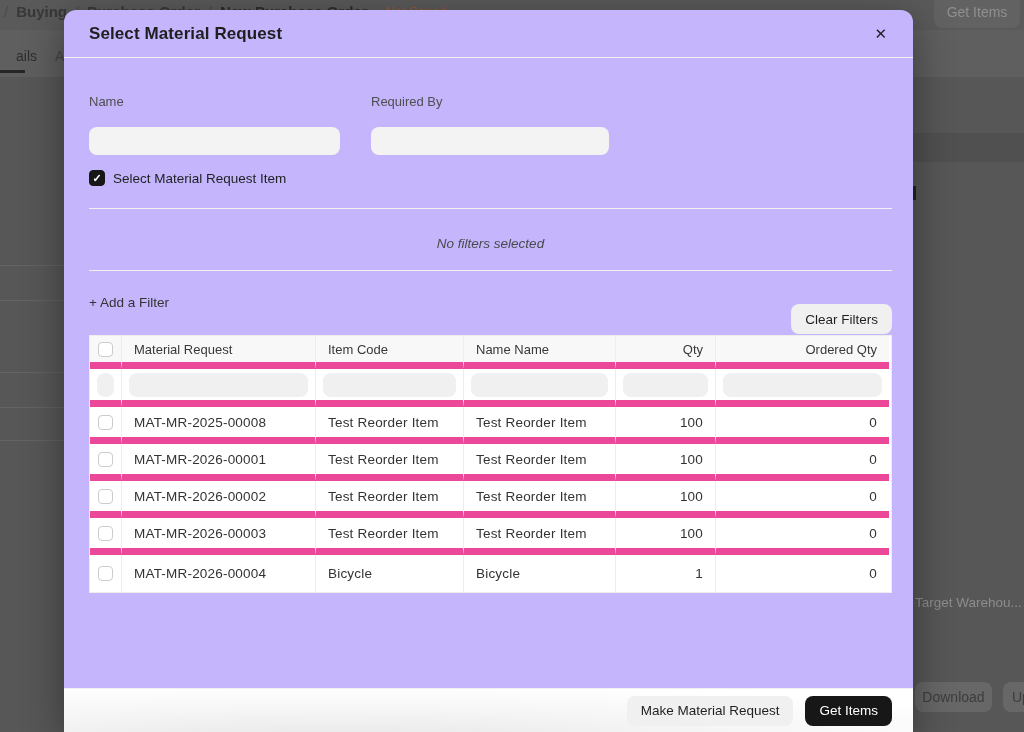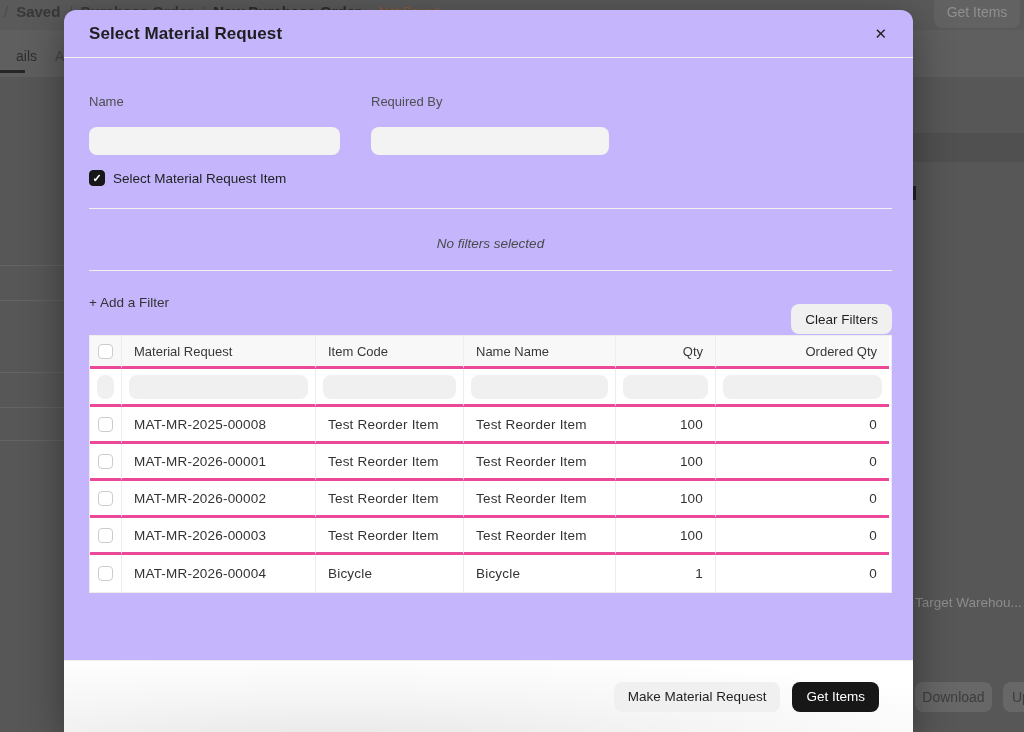--- a/index.html
+++ b/index.html
@@ -59,46 +59,46 @@
   .m-addfilter { position:absolute; left:0; top:0; line-height:32px; font-size:13.5px; color:#333333; cursor:pointer; }
   .btn { display:inline-flex; align-items:center; justify-content:center; height:30px; padding:0 14px;
          border:none; border-radius:8px; font-family:inherit; font-size:13.5px; cursor:pointer; white-space:nowrap; }
   .btn-default { background:#f0f0f0; color:#1f1f1f; }
   .btn-primary { background:#171717; color:#ffffff; font-weight:500; }
   .m-clearfilters { position:absolute; right:0; top:17px; }
 
   
   .sel-table { position:absolute; left:25px; top:325px; width:803px; border:1px solid #ededed; background:#fff; }
   .t-row { display:grid; grid-template-columns:32px 194px 148px 152px 100px 173px; }
-  .t-cell { border-right:1px solid #ededed; border-bottom:3px solid #ec4899; display:flex; align-items:center;
+  .t-cell { border-right:1px solid #ededed; border-bottom:7px solid #ec4899; display:flex; align-items:center;
             padding:0 12px; font-size:13.5px; color:#333333; overflow:hidden; white-space:nowrap; }
   .t-cell:last-child { border-right:none; }
   .t-row:last-child .t-cell { border-bottom:none; }
   .t-head .t-cell { height:33px; background:#f8f8f8; font-size:13px; color:#383838; }
   .t-filter .t-cell { height:38px; padding:0; }
   .t-data .t-cell { height:37px; letter-spacing:.2px; }
   .c-check { justify-content:center; padding:0 !important; }
   .num { justify-content:flex-end; }
   .pill { display:block; height:24px; border-radius:8px; background:#f0f0f0; margin:0 auto; width:calc(100% - 14px); }
 
-  .m-footer { position:absolute; left:0; right:0; bottom:0; height:72px; border-top:1px solid #f0f0f0;
-              display:flex; align-items:center; justify-content:flex-end; gap:12px; padding-right:34px;
+  .m-footer { position:absolute; left:0; right:0; bottom:0; height:44px; border-top:1px solid #f0f0f0;
+              display:flex; align-items:center; justify-content:flex-end; gap:12px; padding-right:21px;
               background:radial-gradient(130% 190% at 32% 118%, #e7e7e7 0%, #f6f6f6 38%, #ffffff 68%);
               border-radius:0; }
 </style>
 </head>
 <body>
 
 <div class="stage">
 
   <div class="backdrop">
     <div class="bd-topstrip">
       <div class="bd-breadcrumb">
         <span class="sep">/</span>
-        <span class="crumb-mid">Saved</span>
+        <span class="crumb-mid">Buying</span>
         <span class="sep">/</span>
         <span class="crumb-mid">Purchase Order</span>
         <span class="sep">/</span>
         <span class="crumb-last">New Purchase Order</span>
         <span class="bd-status">Not Saved</span>
       </div>
       <div class="bd-getitems">Get Items</div>
     </div>
     <div class="bd-tabstrip">
       <span class="bd-tab-details">ails</span>

